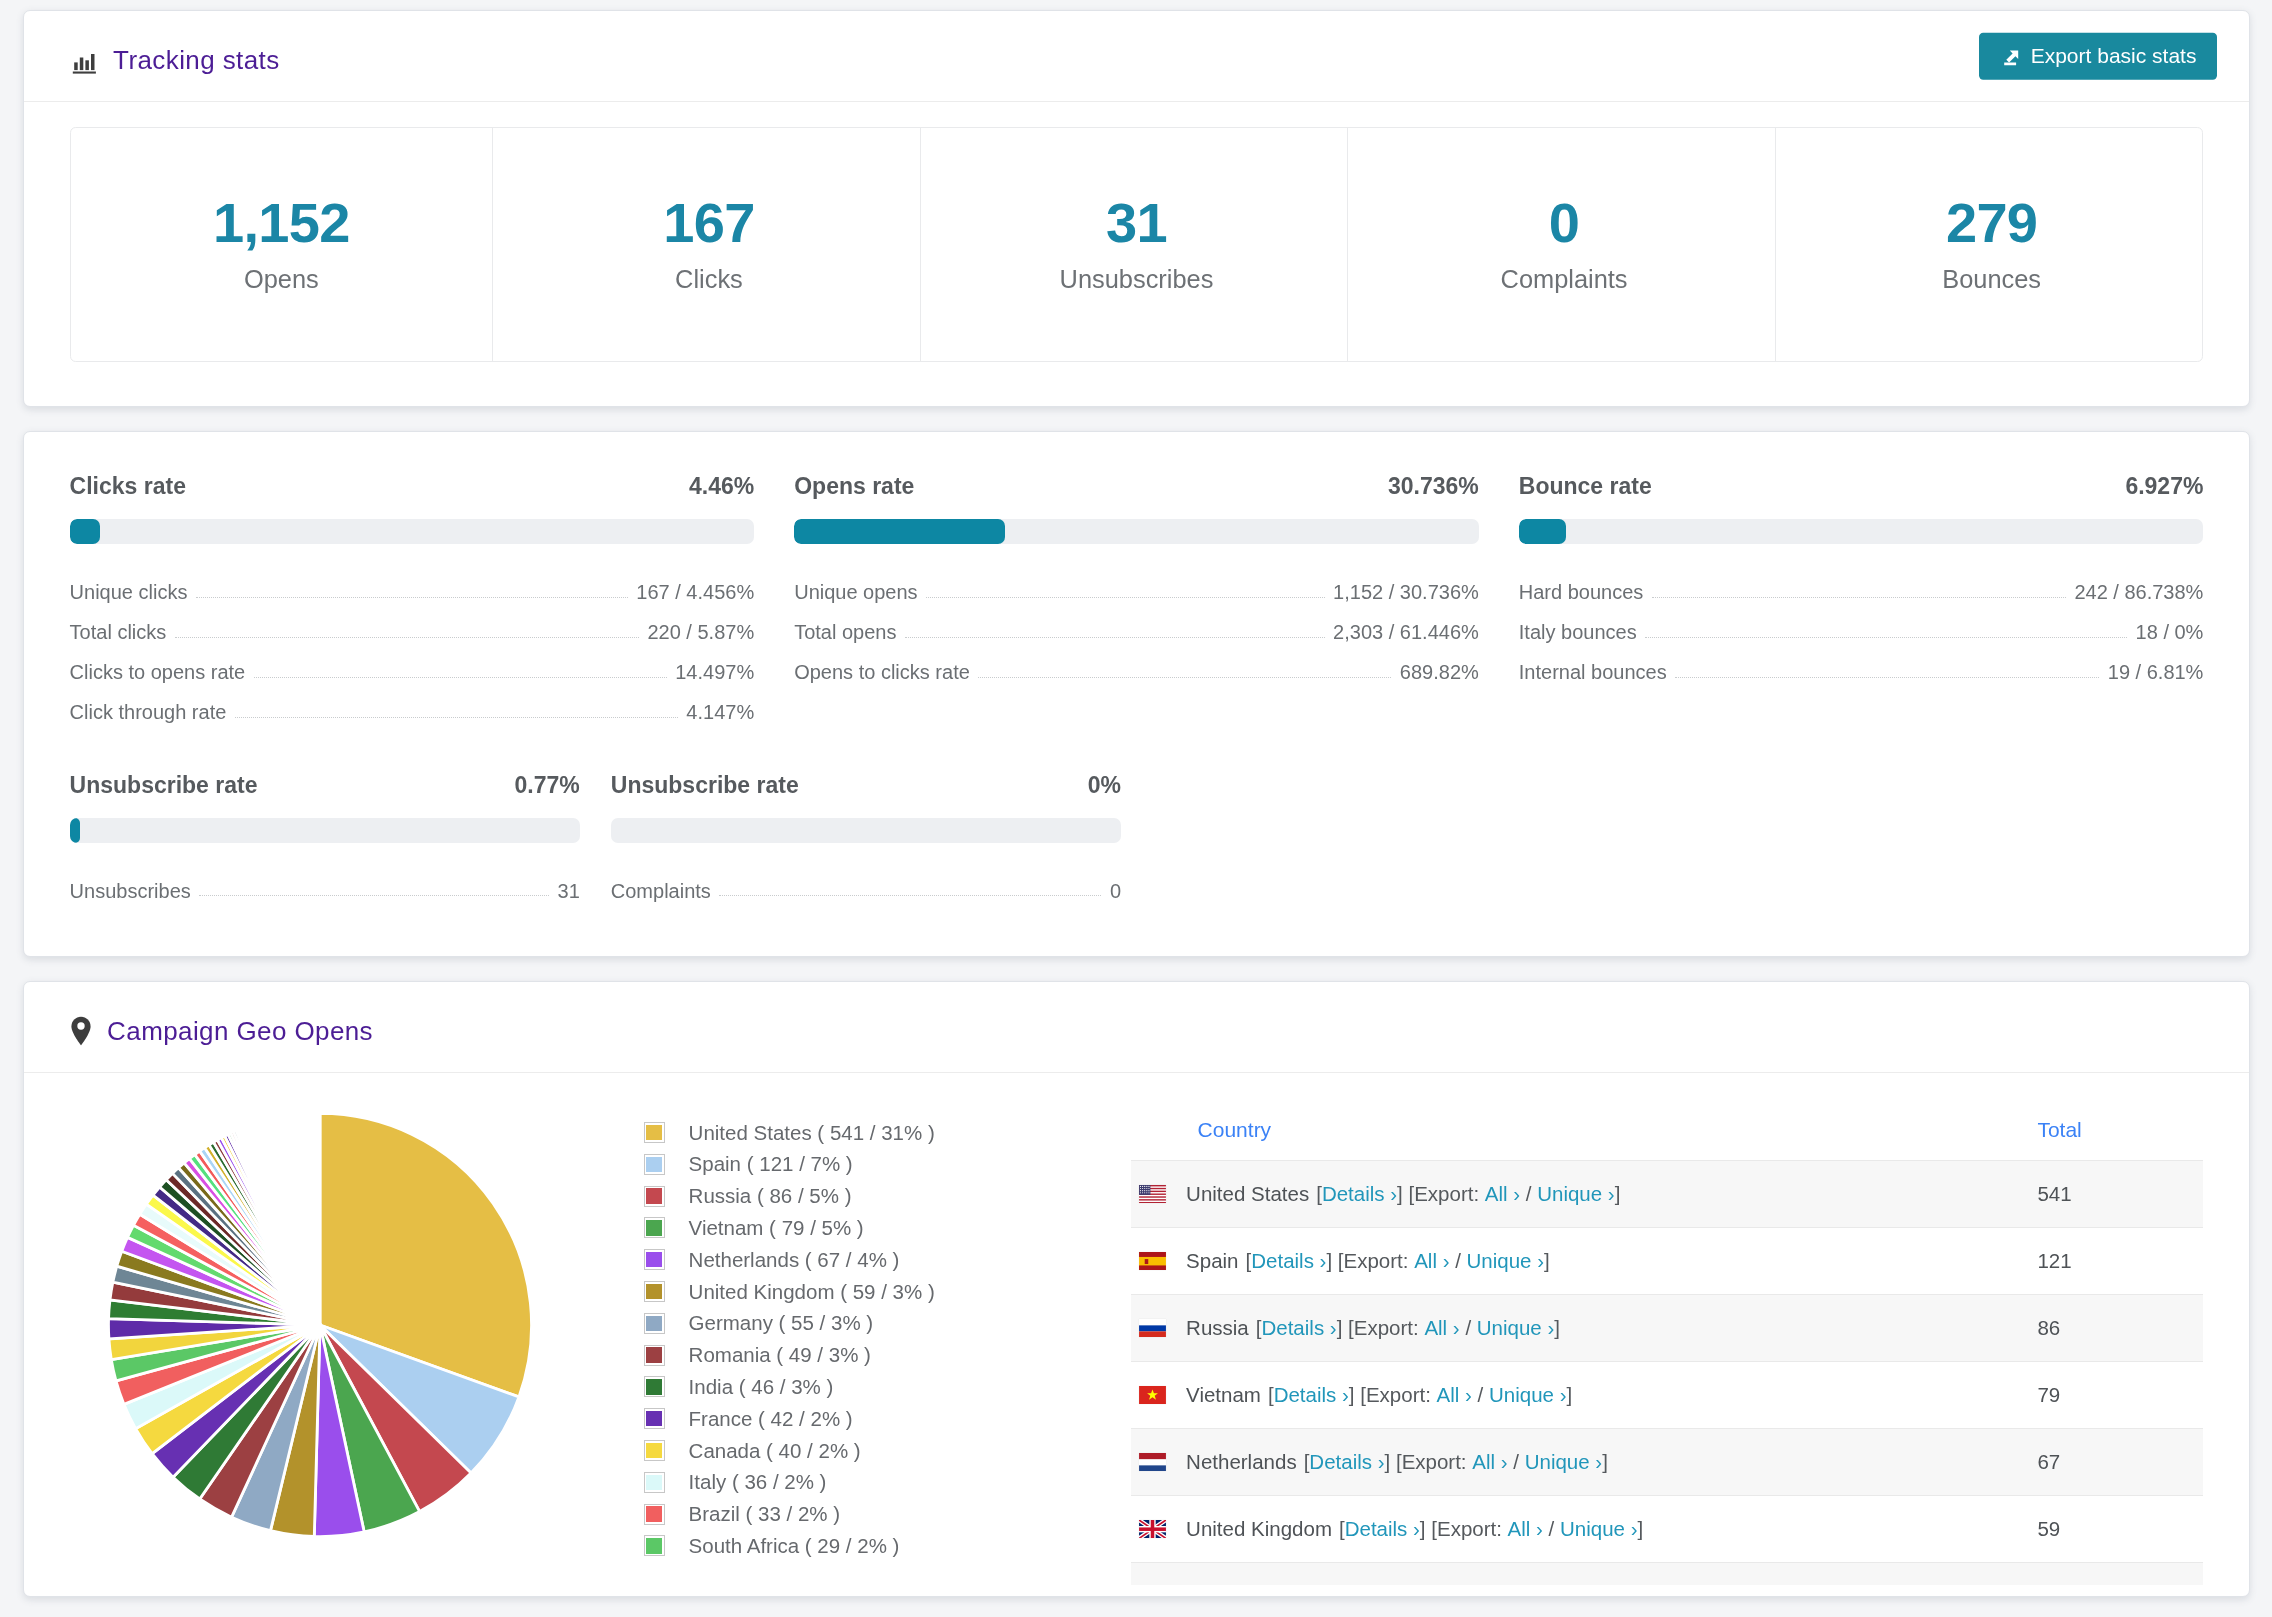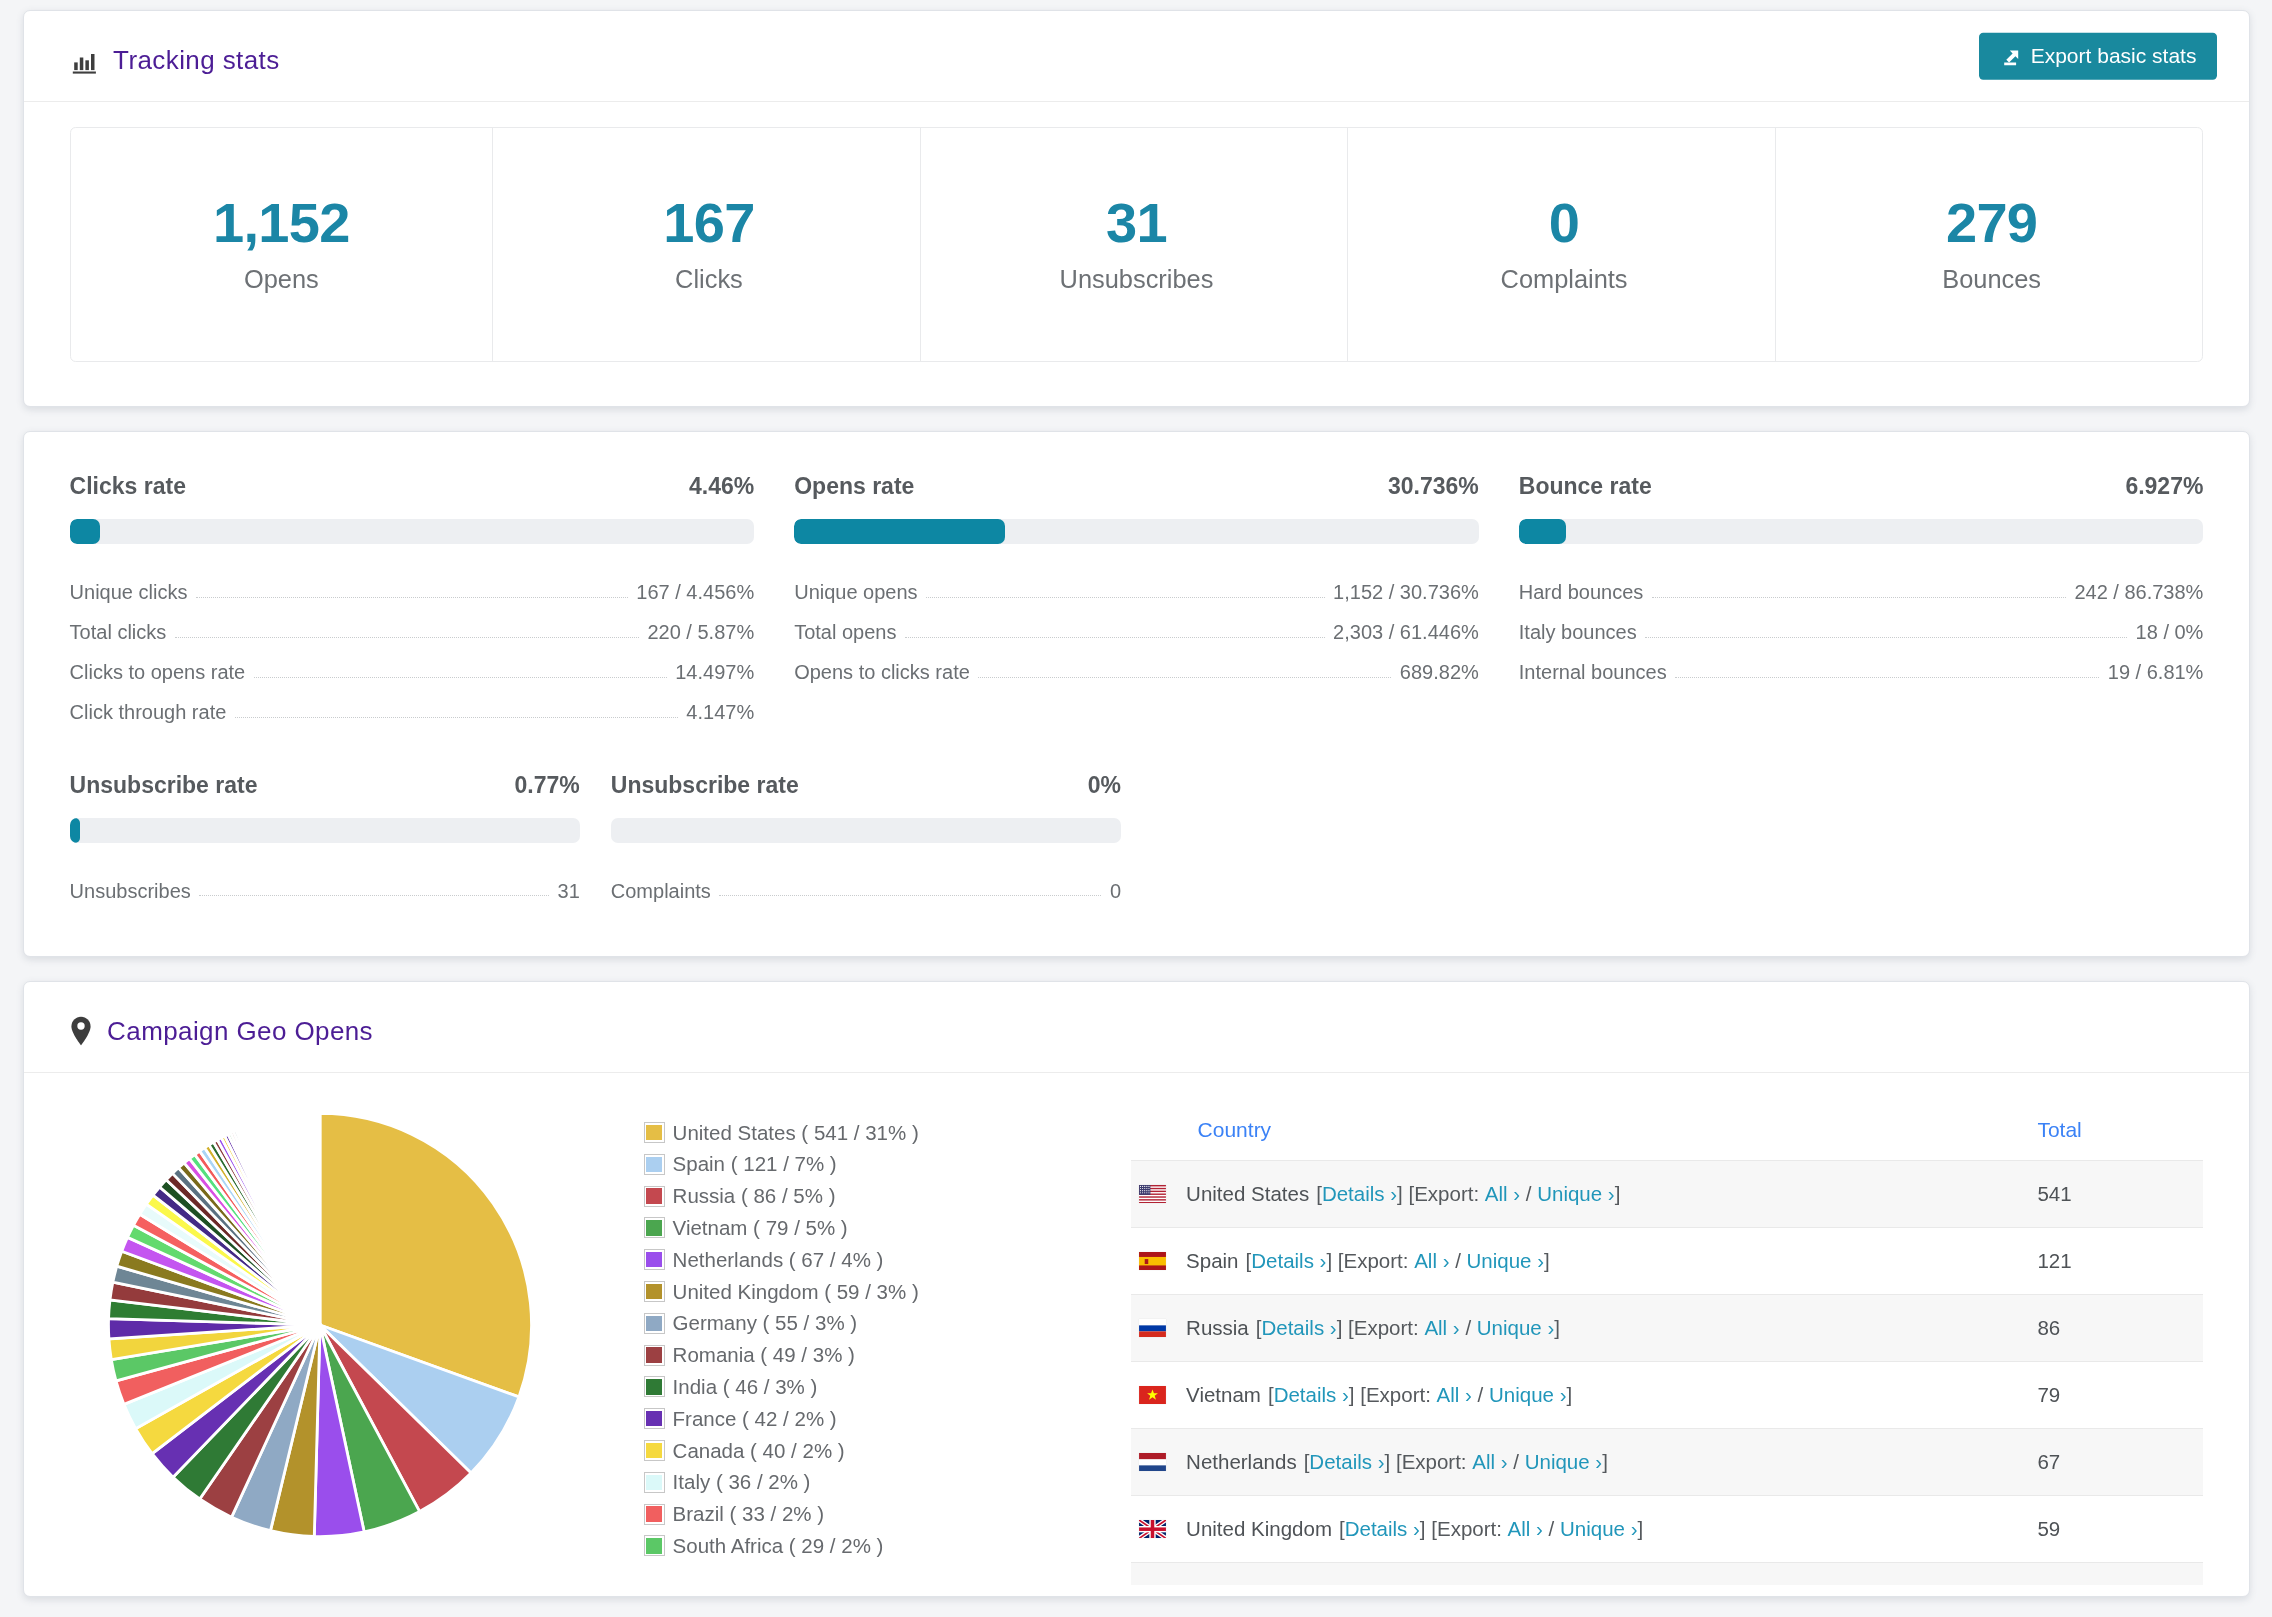--- a/index.html
+++ b/index.html
@@ -55,21 +55,21 @@
   .rate-row .val { white-space: nowrap; }
   
   .geo-card { height: 616px; overflow: hidden; }
   .geo-content { display: flex; padding: 17.6px 46px 0 46px; }
   .pie-wrap { width: 468px; flex: none; padding-left: 30px; padding-top: 14px; }
   .legend { width: 452px; flex: none; margin-left: 106px; padding-top: 30px; }
   .legend-item { display: flex; align-items: center; margin-bottom: 7.8px; cursor: pointer; }
   .swatch { width: 21px; height: 21px; border: 0.7px solid #c7c7c7; background: #fff;
             display: flex; align-items: center; justify-content: center; flex: none; }
   .swatch-inner { width: 15.5px; height: 15.5px; }
-  .legend-label { font-size: 20.5px; color: #66696d; margin-left: 8px; white-space: nowrap; }
+  .legend-label { font-size: 20.5px; color: #66696d; margin-left: 24px; white-space: nowrap; }
   .geo-table-wrap { flex: 1; margin-left: 35px; padding-top: 8.5px; height: 494px; overflow: hidden; }
   .geo-table { width: 100%; }
   .t-head { display: flex; align-items: center; height: 62px; border-bottom: 0.7px solid #e9e9e9;
             font-size: 21px; color: #3b82f6; }
   .t-row { display: flex; align-items: center; height: 67px; border-bottom: 0.7px solid #e9e9e9;
            font-size: 20.5px; color: #4e5256; }
   .t-row.alt { background: #f7f7f7; }
   .c-country { flex: 1; display: flex; align-items: center; padding-left: 8.5px; }
   .h-country { flex: 1; padding-left: 67px; }
   .c-total, .h-total { width: 166px; flex: none; }

